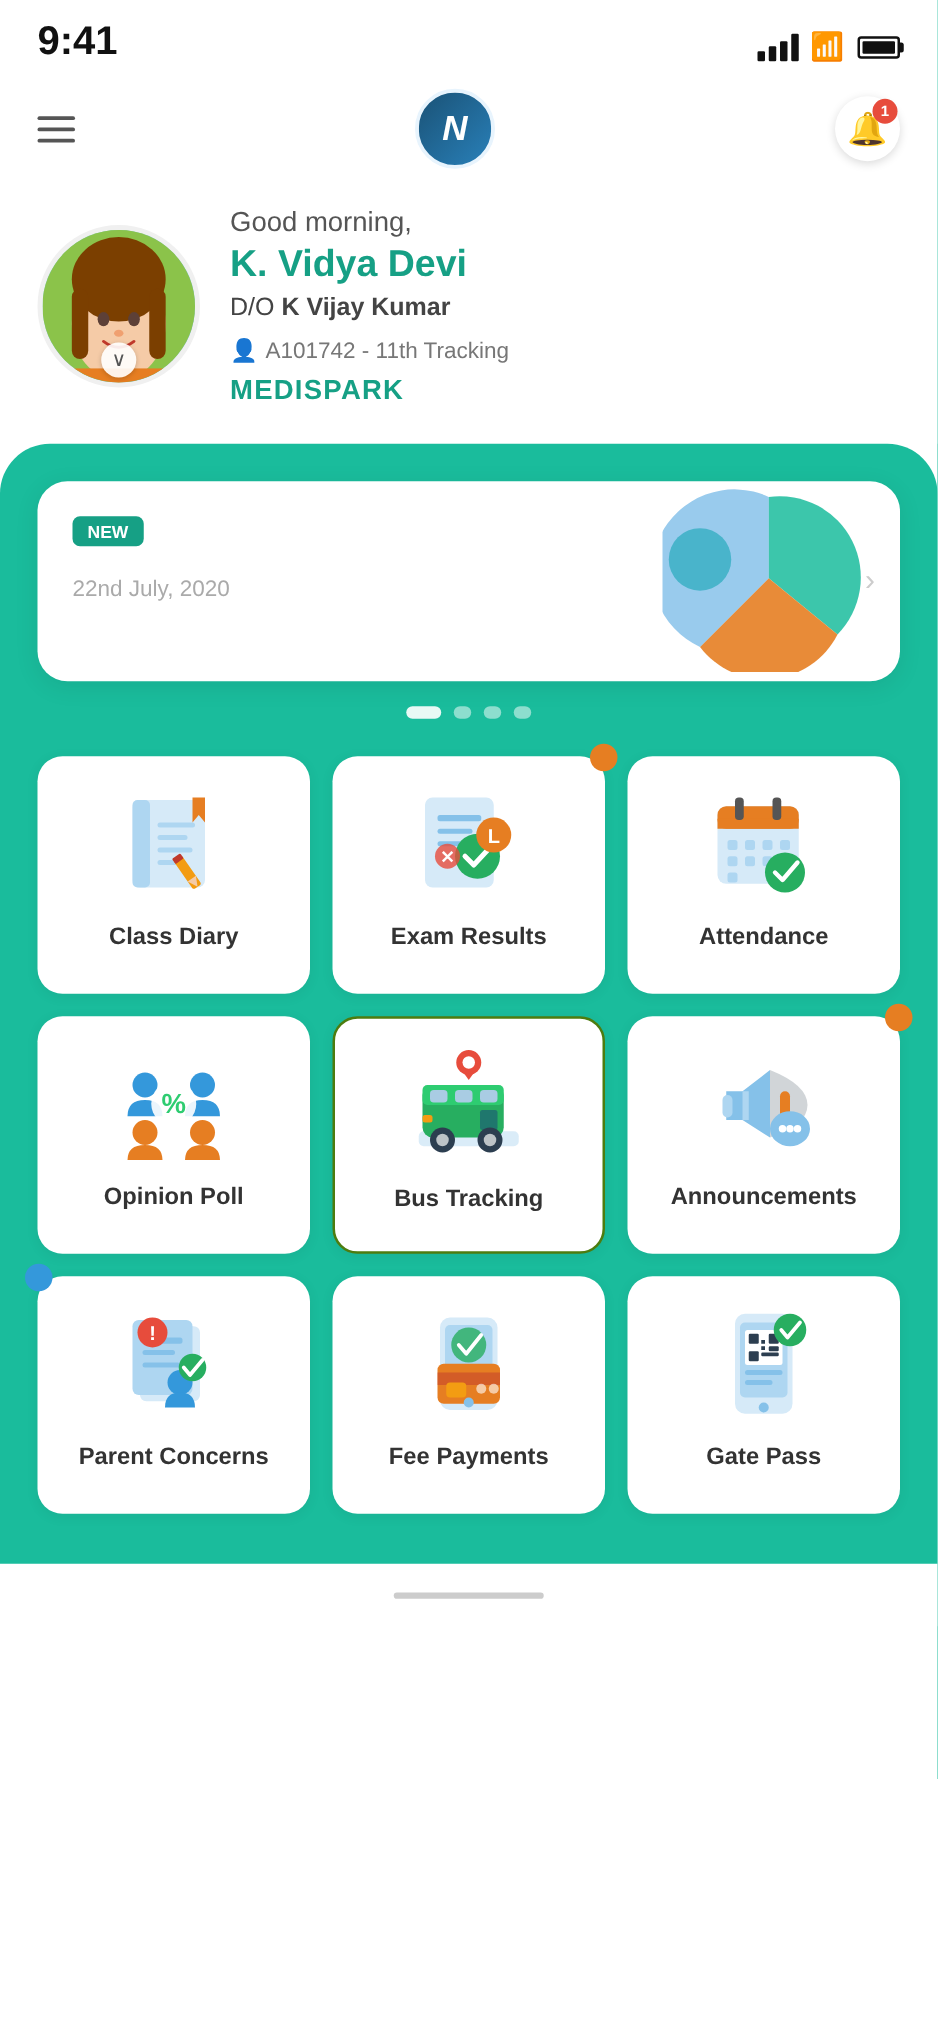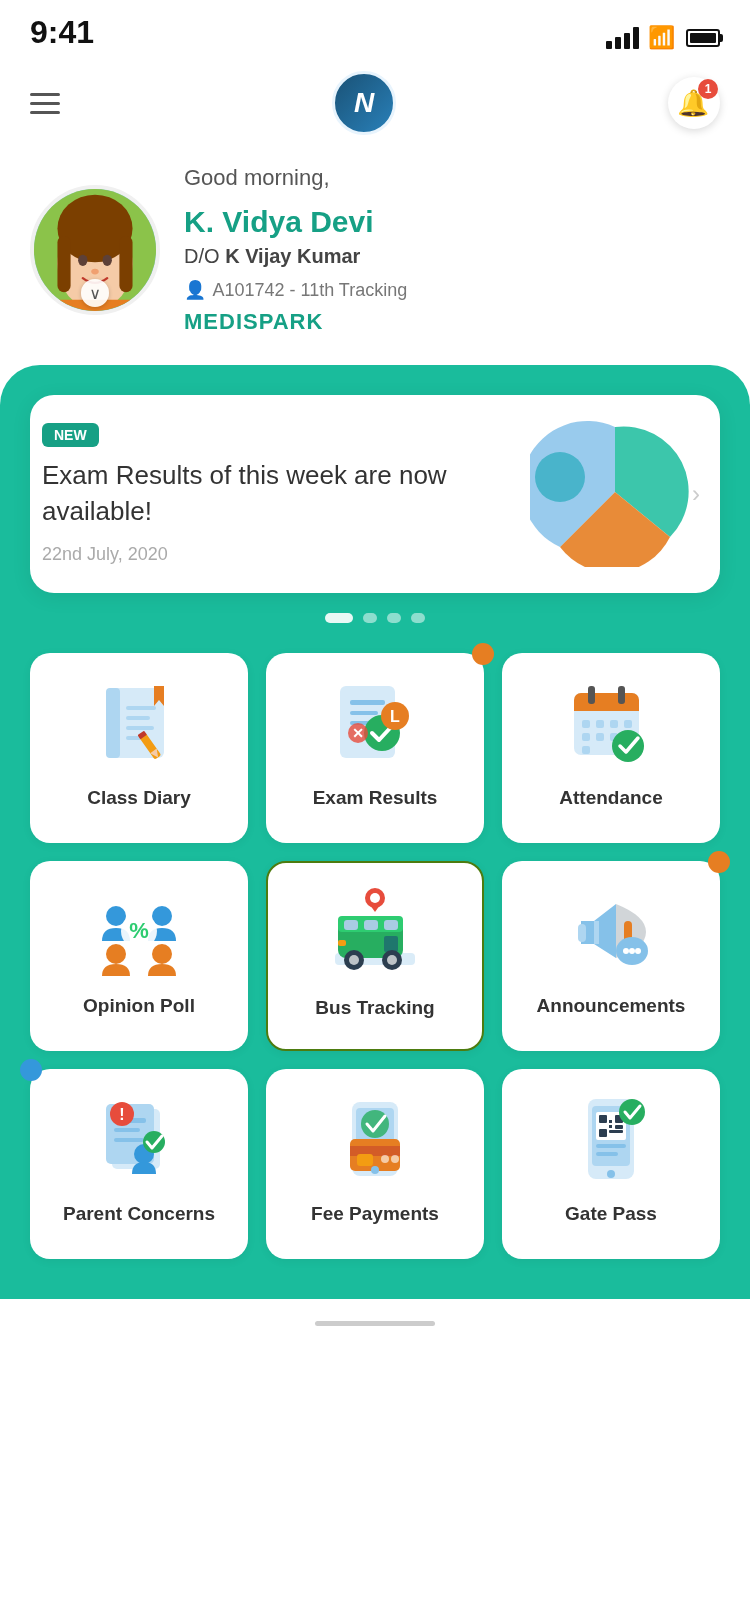--- a/index.html
+++ b/index.html
@@ -204,21 +204,21 @@
       color: #555;
       box-shadow: 0 1px 4px rgba(0,0,0,0.2);
       cursor: pointer;
     }
     .profile-info {
       flex: 1;
     }
     .greeting {
       font-size: 22px;
       color: #555;
-      margin-bottom: 14px;
+      margin-bottom: 4px;
     }
     .student-name {
       font-size: 30px;
       font-weight: 800;
       color: #16a085;
       margin-bottom: 6px;
     }
     .parent-info {
       font-size: 20px;
       color: #444;
@@ -247,21 +247,21 @@
       background: #1abc9c;
       border-radius: 40px 40px 0 0;
       padding: 30px 30px 40px;
       position: relative;
     }
 
     
     .banner-card {
       background: #fff;
       border-radius: 24px;
-      padding: 28px 28px 28px 12px;
+      padding: 28px 28px 28px 28px;
       position: relative;
       overflow: hidden;
       min-height: 160px;
       margin-bottom: 20px;
       box-shadow: 0 4px 20px rgba(0,0,0,0.08);
     }
     .banner-new-badge {
       display: inline-block;
       background: #16a085;
       color: #fff;
@@ -455,21 +455,20 @@
     </div>
     <div class="branch-name">MEDISPARK</div>
   </div>
 </div>
 
 <div class="teal-bg">
 
   <div class="banner-card">
     <div style="position:relative; z-index:2;">
       <span class="banner-new-badge">NEW</span>
-      <div class="banner-title">Exam Results of this week are now available!</div>
       <div class="banner-date">22nd July, 2020</div>
     </div>
 
     <div style="position:absolute; right:20px; top:50%; transform:translateY(-50%); z-index:1;">
       <svg width="170" height="150" viewBox="0 0 170 150">
 
         <path d="M85 75 L85 10 A65 65 0 0 1 140 120 Z" fill="#1abc9c" opacity="0.85"></path>
 
         <path d="M85 75 L140 120 A65 65 0 0 1 30 130 Z" fill="#e67e22" opacity="0.9"></path>
 

